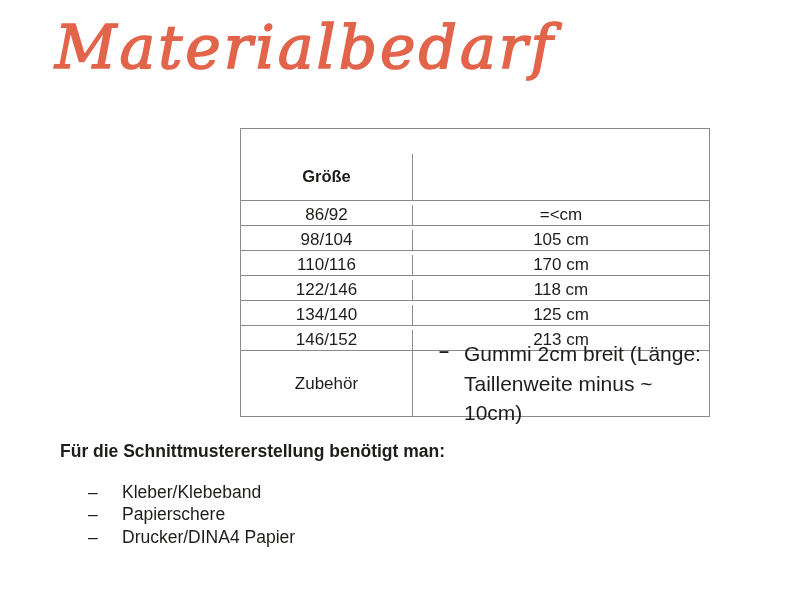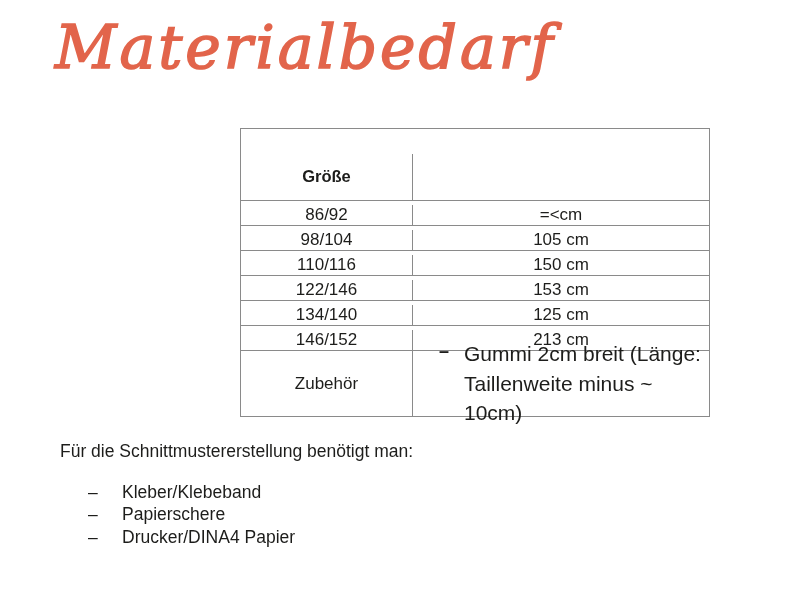--- a/index.html
+++ b/index.html
@@ -72,20 +72,21 @@
     white-space:pre-line;
     line-height:1.4;
     font-size:21px;
   }
 
   
   .intro{
     position:absolute;
     left:60px; top:441px;
     font-size:17.5px;
+    font-weight:bold;
   }
   .req-list{
     position:absolute;
     left:88px; top:481px;
     list-style:none;
   }
   .req-item{
     display:grid;
     grid-template-columns:34px 1fr;
     height:22.5px;
@@ -109,25 +110,25 @@
     <div class="trow data">
       <div class="cell c1">86/92</div>
       <div class="cell c2">=&lt;cm</div>
     </div>
     <div class="trow data">
       <div class="cell c1">98/104</div>
       <div class="cell c2">105 cm</div>
     </div>
     <div class="trow data">
       <div class="cell c1">110/116</div>
-      <div class="cell c2">150 cm</div>
+      <div class="cell c2">170 cm</div>
     </div>
     <div class="trow data">
       <div class="cell c1">122/146</div>
-      <div class="cell c2">153 cm</div>
+      <div class="cell c2">118 cm</div>
     </div>
     <div class="trow data">
       <div class="cell c1">134/140</div>
       <div class="cell c2">125 cm</div>
     </div>
     <div class="trow data">
       <div class="cell c1">146/152</div>
       <div class="cell c2">213 cm</div>
     </div>
 

